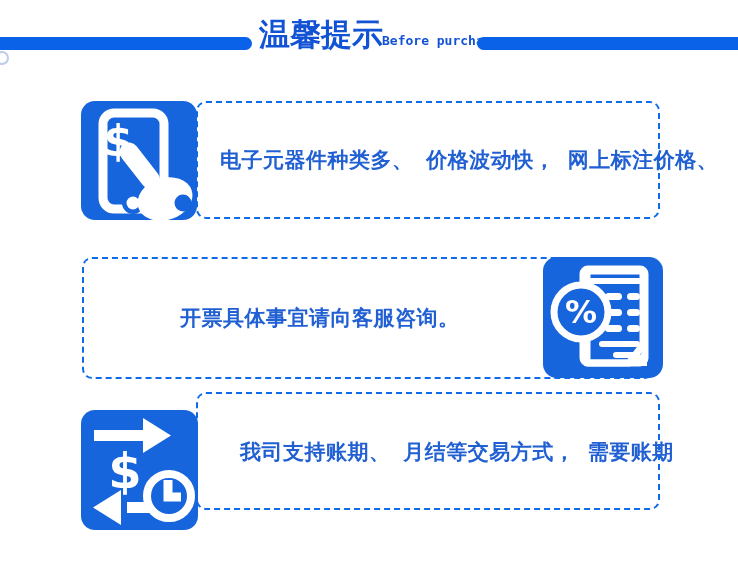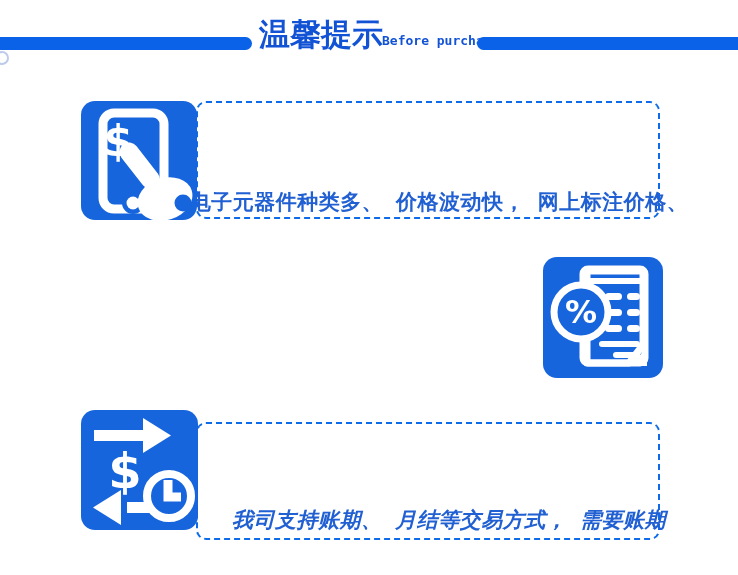--- a/index.html
+++ b/index.html
@@ -23,25 +23,25 @@
   }
   .hdr-sub {
     position:absolute; left:382px; top:33px;
     font-family:"DejaVu Sans Mono","Liberation Mono",monospace;
     font-weight:bold; font-size:13px; color:var(--title_blue); white-space:nowrap;
   }
   
   .dashbox {
     position:absolute; box-sizing:border-box;
     border:2px dashed var(--dash_blue); border-radius:10px;
-    display:flex; flex-direction:row; justify-content:center;align-items:flex-end;
+    display:flex; flex-direction:column; justify-content:center;
   }
   .box1 { left:196px; top:101px; width:464px; height:118px; padding-left:22px; }
   .box2 { left:82px;  top:257px; width:573px; height:122px; padding-left:96px; }
-  .box3 { left:196px; top:422px; width:464px; height:118px; padding-left:42px;font-style:italic; }
+  .box3 { left:196px; top:392px; width:464px; height:118px; padding-left:42px; }
   .nline {
     color:var(--text_blue); font-weight:bold; font-size:21px;
     white-space:pre; letter-spacing:0.5px;
   }
   .box1 .nline { line-height:30px; }
   .box2 .nline { line-height:26px; }
   .box3 .nline { line-height:37px; }
   .icon { position:absolute; }
   .icon1 { left:81px;  top:101px; }
   .icon2 { left:543px; top:257px; }
@@ -67,20 +67,23 @@
     <text x="37" y="55" font-size="42" font-weight="bold" fill="#ffffff" font-family="DejaVu Sans, Liberation Sans, sans-serif" text-anchor="middle">$</text>
     <circle cx="52" cy="102" r="11" fill="#1765dc"></circle>
     <circle cx="52" cy="102" r="6.5" fill="#ffffff"></circle>
     <g>
       <rect x="61" y="34" width="19" height="54" rx="9.5" fill="#ffffff" transform="rotate(-38 70 80)"></rect>
       <ellipse cx="84" cy="98" rx="28" ry="21" fill="#ffffff" transform="rotate(-18 84 98)"></ellipse>
       <circle cx="102" cy="102" r="8.5" fill="#1765dc"></circle>
     </g>
   </svg>
 
+  <div class="dashbox box2">
+    <div class="nline">开票具体事宜请向客服咨询。</div>
+  </div>
   <svg class="icon icon2" width="120" height="121" viewBox="0 0 120 121">
     <rect x="0" y="0" width="120" height="121" rx="14" fill="#1765dc"></rect>
     <path d="M44 14 H100 V88 L86 106 H44 Z" fill="none" stroke="#ffffff" stroke-width="7" stroke-linejoin="round" transform="translate(0,0)"></path>
     <rect x="40" y="12" width="62" height="94" rx="5" fill="none" stroke="#ffffff" stroke-width="7"></rect>
     <rect x="40" y="21" width="62" height="6" fill="#ffffff"></rect>
     <g fill="#ffffff">
       <rect x="62" y="36" width="17" height="7" rx="3.5"></rect>
       <rect x="84" y="36" width="13" height="7" rx="3.5"></rect>
       <rect x="62" y="52" width="17" height="7" rx="3.5"></rect>
       <rect x="84" y="52" width="13" height="7" rx="3.5"></rect>

